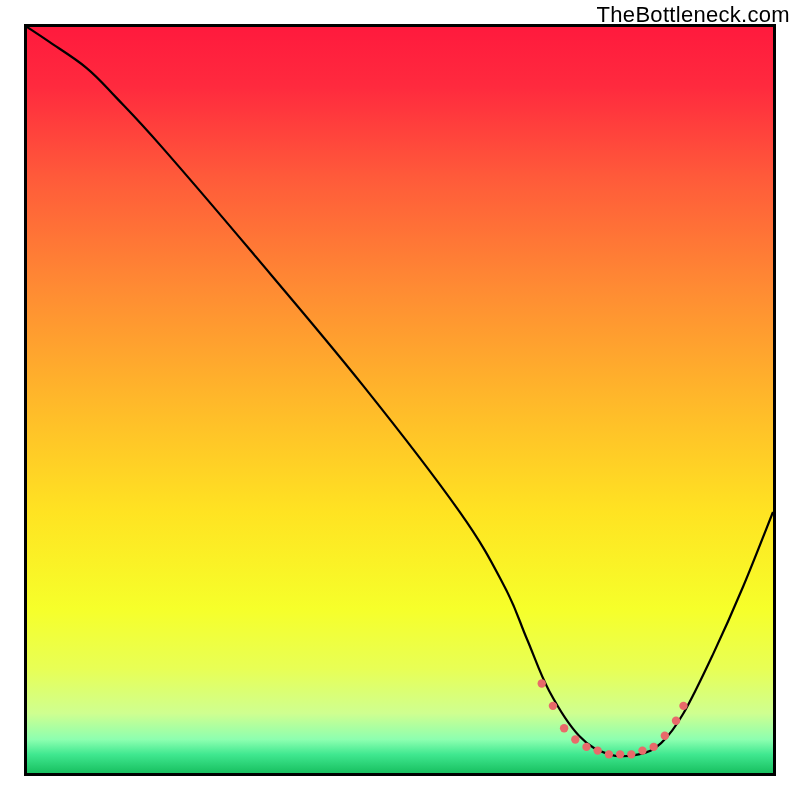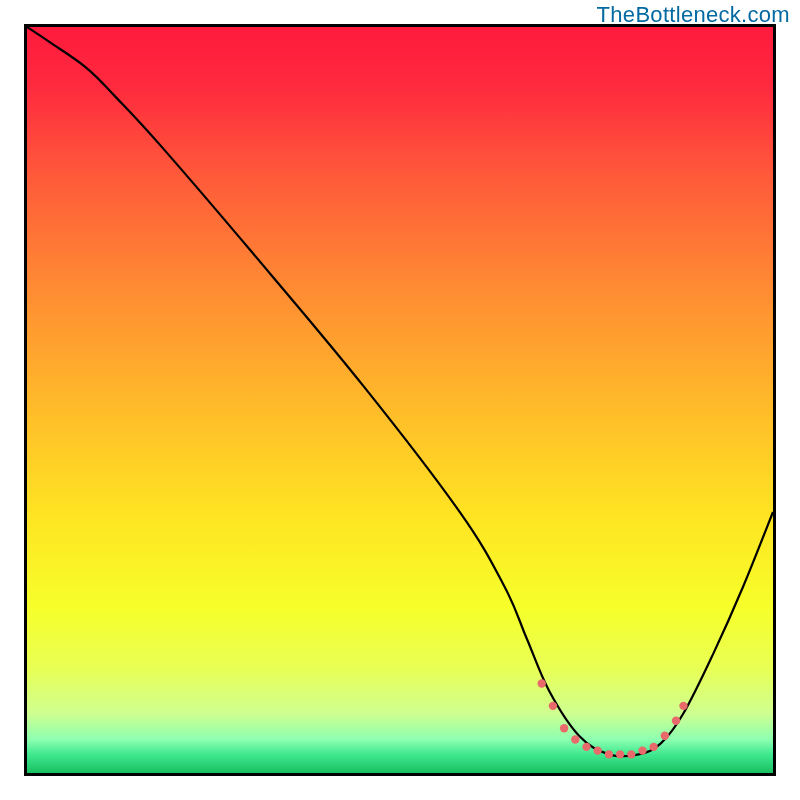--- a/index.html
+++ b/index.html
@@ -12,21 +12,21 @@
   }
   .frame {
     position: relative;
     width: 800px;
     height: 800px;
   }
   .watermark {
     position: absolute;
     top: 2px;
     right: 10px;
-    color: #0369a1;
+    color: #000000;
     font-size: 22px;
     letter-spacing: 0.3px;
     z-index: 5;
   }
   .plot-border {
     position: absolute;
     left: 24px;
     top: 24px;
     width: 752px;
     height: 752px;

